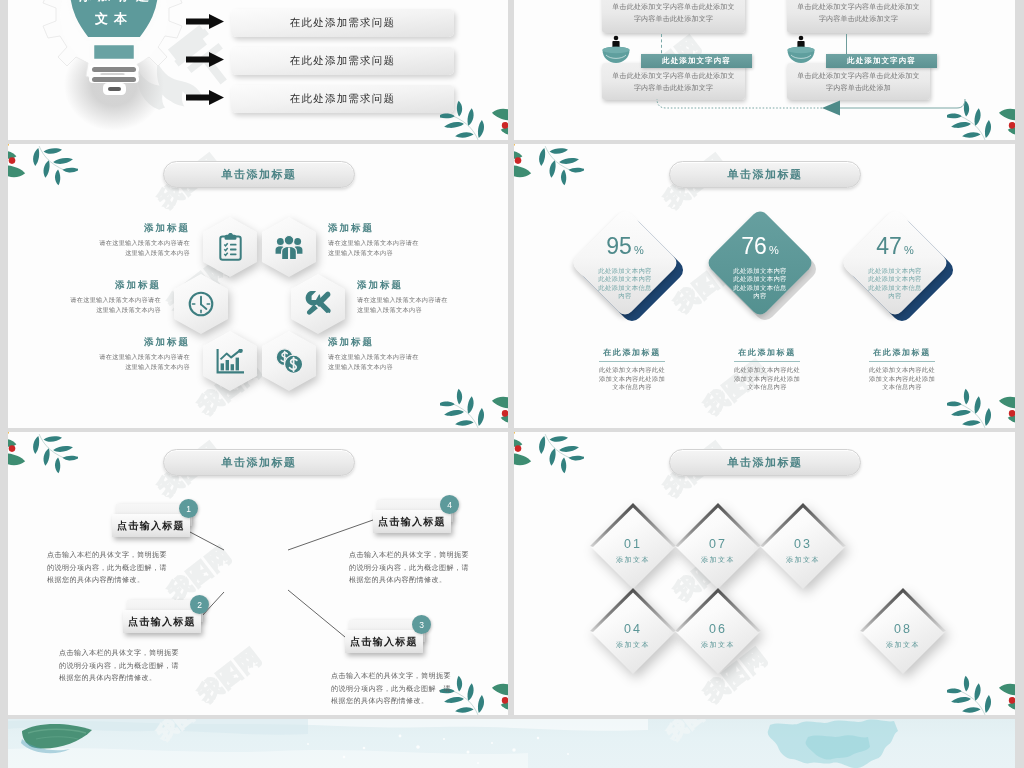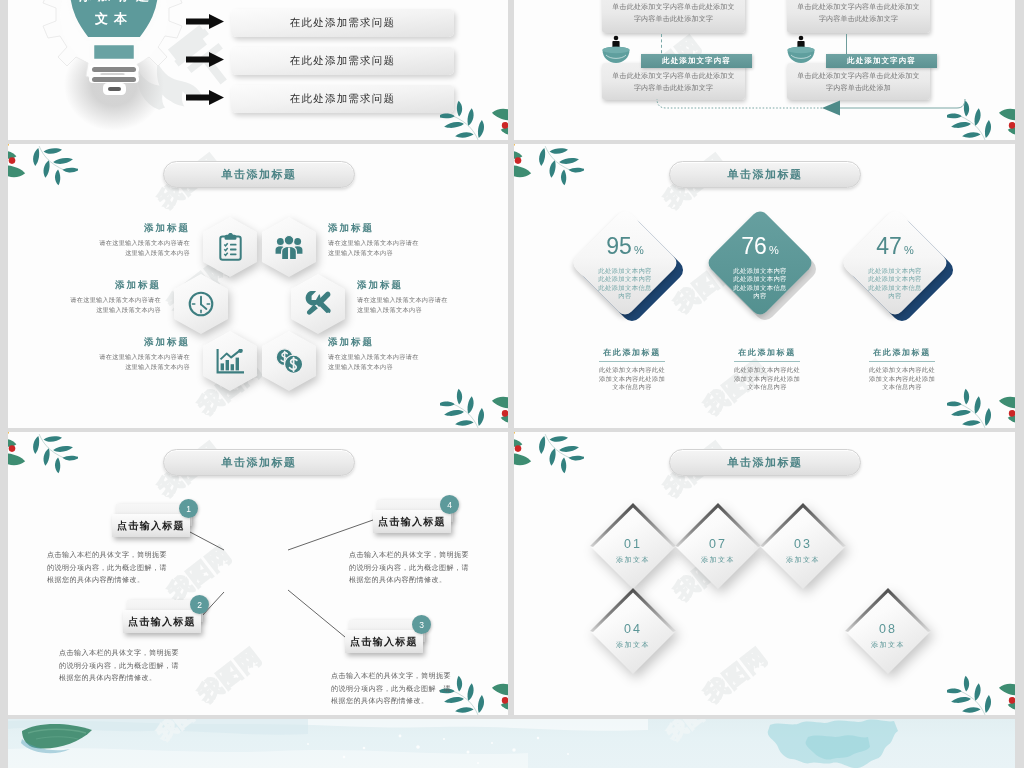--- a/index.html
+++ b/index.html
@@ -170,21 +170,21 @@
   .dg-txt{position:absolute;left:0;top:34px;width:86px;text-align:center;z-index:2;}
   .dg-n{font-size:12.5px;color:#5b9697;letter-spacing:2px;line-height:14px;font-weight:300;}
   .dg-l{font-size:7px;color:#5b9697;letter-spacing:1.5px;margin-top:4px;}
   .dg-cell.g1{left:76px;top:71px;}
   .dg-cell.g2{left:161px;top:71px;}
   .dg-cell.g3{left:246px;top:71px;}
   .dg-cell.g4{left:331px;top:71px;}
   .dg-cell.g5{left:76px;top:156px;}
   .dg-cell.g6{left:161px;top:156px;}
   .dg-cell.g7{left:246px;top:156px;}
-  .dg-cell.g8{left:331px;top:156px;}
+  .dg-cell.g8{left:346px;top:156px;}
 
   
   .sl-bot{background:#e7f2f5;}
   .wc-base{position:absolute;left:0;top:0;width:100%;height:100%;background:#e6f2f5;}
   .wc-art{position:absolute;left:0;top:0;}
   .wc-leaf{position:absolute;left:12px;top:2px;}
   .wm-d{position:absolute;left:146px;top:-14px;}
   .sl-bot .wm .wm-t{-webkit-text-stroke-color:#f0f6f7;font-size:19px;}
   .wm-d2{position:absolute;left:656px;top:-14px;}
 </style>
@@ -744,20 +744,31 @@
       <svg class="dg-shape" width="92" height="92" viewBox="0 0 92 92">
         <path d="M46 3 L89 46 L46 89 L3 46 Z" fill="url(#dgFace)"></path>
         <path d="M46 3 L3 46 L6 47 L46 7.5 Z" fill="url(#dgEdgeL)"></path>
         <path d="M46 3 L89 46 L86 47 L46 7.5 Z" fill="url(#dgEdgeR)"></path>
       </svg>
       <div class="dg-txt">
             <div class="dg-n">04</div>
             <div class="dg-l">添加文本</div>
           </div>
     </div>
+    <div class="dg-cell g6">
+      <svg class="dg-shape" width="92" height="92" viewBox="0 0 92 92">
+        <path d="M46 3 L89 46 L46 89 L3 46 Z" fill="url(#dgFace)"></path>
+        <path d="M46 3 L3 46 L6 47 L46 7.5 Z" fill="url(#dgEdgeL)"></path>
+        <path d="M46 3 L89 46 L86 47 L46 7.5 Z" fill="url(#dgEdgeR)"></path>
+      </svg>
+      <div class="dg-txt">
+            <div class="dg-n">06</div>
+            <div class="dg-l">添加文本</div>
+          </div>
+    </div>
     <div class="dg-cell g8">
       <svg class="dg-shape" width="92" height="92" viewBox="0 0 92 92">
         <path d="M46 3 L89 46 L46 89 L3 46 Z" fill="url(#dgFace)"></path>
         <path d="M46 3 L3 46 L6 47 L46 7.5 Z" fill="url(#dgEdgeL)"></path>
         <path d="M46 3 L89 46 L86 47 L46 7.5 Z" fill="url(#dgEdgeR)"></path>
       </svg>
       <div class="dg-txt">
             <div class="dg-n">08</div>
             <div class="dg-l">添加文本</div>
           </div>

